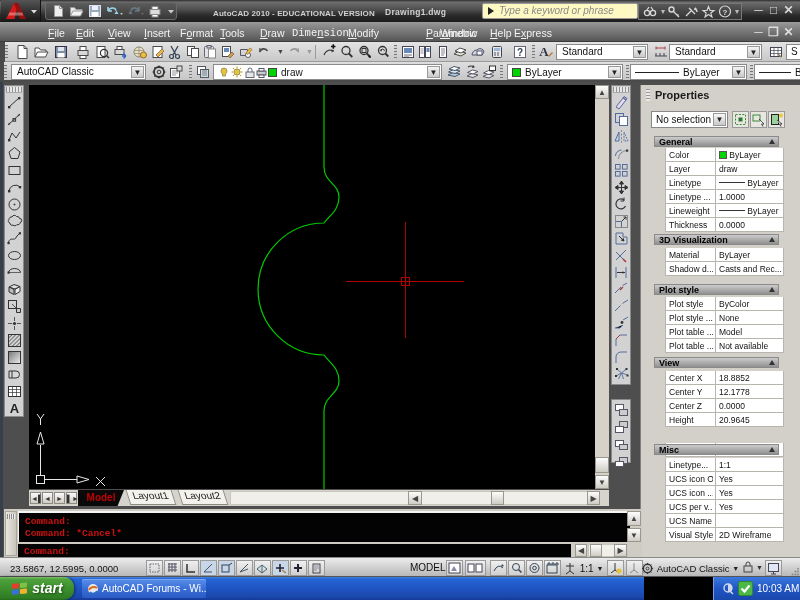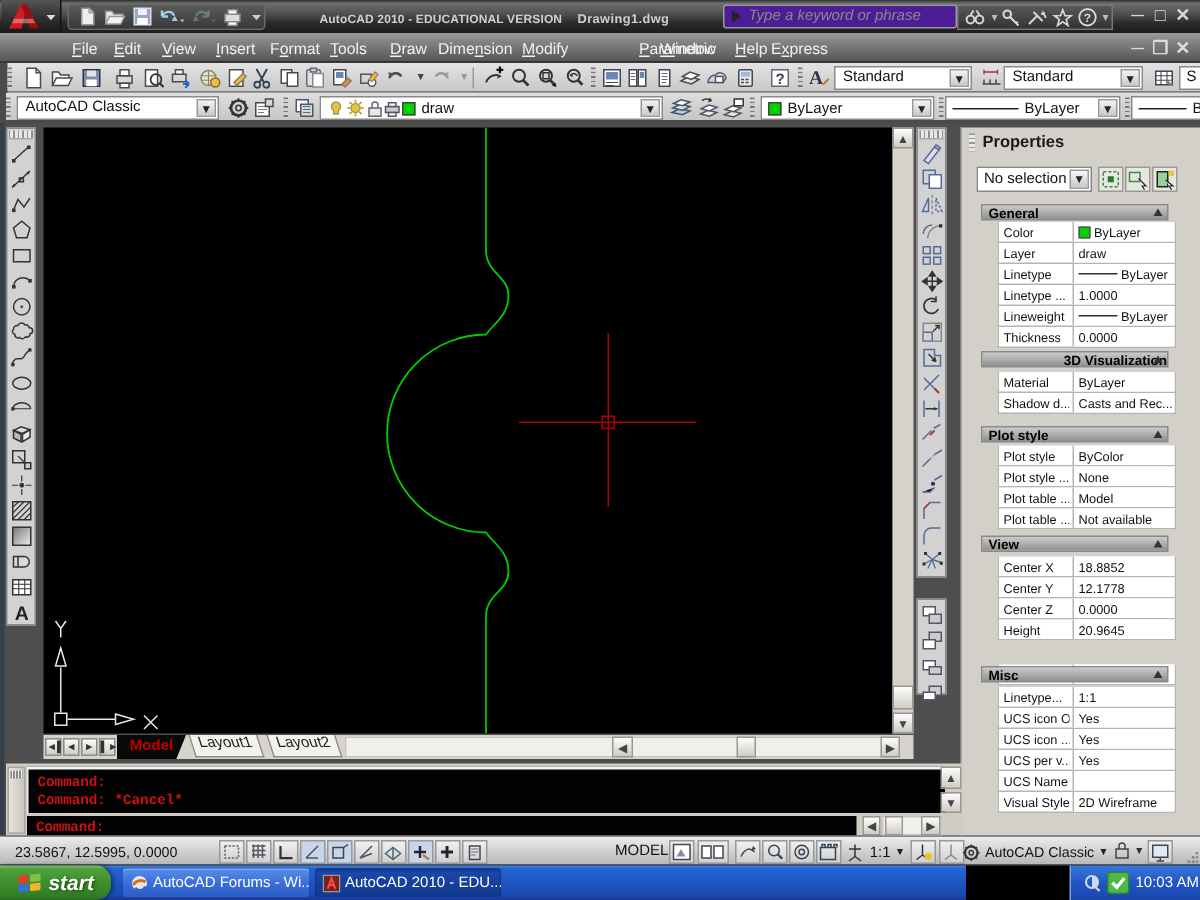--- a/index.html
+++ b/index.html
@@ -11,21 +11,21 @@
 
 #titlebar { left:0; top:0; width:800px; height:22px;
   background:linear-gradient(180deg,#2e2e2e 0%,#6e6e6e 10%,#4c4c4c 45%,#2a2a2a 70%,#1d1d1d 100%); }
 #logo { left:1px; top:0; width:40px; height:22px;
   background:linear-gradient(180deg,#555 0%,#333 50%,#181818 100%);
   border-right:1px solid #111; }
 #qat { left:45px; top:2px; width:132px; height:18px; border:1px solid #6a6a6a;
   border-radius:3px; background:linear-gradient(180deg,#5c5c5c,#383838);
   display:flex; align-items:center; padding-left:6px; gap:4px; }
 #apptitle { left:213px; top:7px; width:250px; color:#d0d0d0; font-size:10px; font-weight:bold; white-space:nowrap; }
-#searchbox { left:482px; top:3px; width:156px; height:16px; background:#4c1d95;
+#searchbox { left:482px; top:3px; width:156px; height:16px; background:#fef9c3;
   border:1px solid #9a9a9a; border-radius:2px; color:#8a8a88;
   font-size:10px; font-style:italic; line-height:14px; padding-left:16px; }
 #sysicons { left:638px; top:3px; width:104px; height:17px; border:1px solid #777;
   background:linear-gradient(180deg,#585858,#333);
   display:flex; align-items:center; gap:2px; padding-left:3px; }
 .winbtn { width:13px; height:12px; color:#d8d8d8; font-size:12px; font-weight:bold;
   text-align:center; line-height:11px; }
 
 
 #menubar { left:0; top:22px; width:800px; height:20px;
@@ -201,21 +201,21 @@
 <div class="abs winbtn" style="left:782px;top:5px;">✕</div>
 
 <div class="abs" id="menubar">
   <span class="menuitem" style="left:48px;"><u>F</u>ile</span>
   <span class="menuitem" style="left:76px;"><u>E</u>dit</span>
   <span class="menuitem" style="left:108px;"><u>V</u>iew</span>
   <span class="menuitem" style="left:144px;text-align:center;"><u>I</u>nsert</span>
   <span class="menuitem" style="left:180px;">F<u>o</u>rmat</span>
   <span class="menuitem" style="left:220px;"><u>T</u>ools</span>
   <span class="menuitem" style="left:260px;"><u>D</u>raw</span>
-  <span class="menuitem" style="left:292px;">Dime<u>n</u>sion</span>
+  <span class="menuitem" style="left:292px;font-family:Liberation Mono, monospace;">Dime<u>n</u>sion</span>
   <span class="menuitem" style="left:348px;"><u>M</u>odify</span>
   <span class="menuitem" style="left:382px;margin-left:44px;"><u>P</u>arametric</span>
   <span class="menuitem" style="left:440px;"><u>W</u>indow</span>
   <span class="menuitem" style="left:490px;"><u>H</u>elp</span>
   <span class="menuitem" style="left:514px;">E<u>x</u>press</span>
 </div>
 <div class="abs winbtn" style="left:752px;top:27px;color:#ddd;">─</div>
 <div class="abs winbtn" style="left:767px;top:27px;color:#ddd;">❐</div>
 <div class="abs winbtn" style="left:782px;top:27px;color:#ddd;">✕</div>
 
@@ -870,21 +870,21 @@
         <span><span style="display:inline-block;width:26px;height:1px;background:#333;vertical-align:3px;"></span> ByLayer</span>
       </div>
     </div>
   <div class="prow" style="top:133px;height:14px;">
       <span class="lbl">Thickness</span>
       <div class="val">
         <span>0.0000</span>
       </div>
     </div>
 
-  <div class="sechdr" style="top:149px;text-align:right;">3D Visualization<div class="up"></div></div>
+  <div class="sechdr" style="top:149px;">3D Visualization<div class="up"></div></div>
   <div class="prow" style="top:163px;height:14px;">
       <span class="lbl">Material</span>
       <div class="val">
         <span>ByLayer</span>
       </div>
     </div>
   <div class="prow" style="top:177px;height:14px;">
       <span class="lbl">Shadow d...</span>
       <div class="val">
         <span>Casts and Rec...</span>
@@ -1177,26 +1177,20 @@
           <rect x="9" y="9" width="7" height="5" rx="1" fill="#f0b32f"></rect>
         </g>
       </svg> start</div>
   <div class="task" style="left:82px;background:linear-gradient(180deg,#5a8ee8 0%,#3a6fd8 50%,#2c5bc4 100%);box-shadow:inset 0 1px 0 #7aa6f0;">
     <svg width="12" height="12" style="vertical-align:-2px;margin:0 3px 0 5px;">
         <circle cx="6" cy="6" r="5" fill="#e8e8e8"></circle>
         <path d="M2,7 a5,4 0 0 1 8,-2" fill="none" stroke="#d86a1a" stroke-width="2"></path>
         <path d="M3,9 a4,4 0 0 0 7,-1" fill="none" stroke="#2a6ac8" stroke-width="2"></path>
       </svg>AutoCAD Forums - Wi...
   </div>
-  <div class="task" style="left:210px;background:linear-gradient(180deg,#1c4aae 0%,#16409c 50%,#123a90 100%);box-shadow:inset 0 1px 2px #0d2d70;">
-    <svg width="12" height="12" style="vertical-align:-2px;margin:0 3px 0 5px;">
-        <rect x="0.5" y="0.5" width="11" height="11" fill="#7a2222" stroke="#999"></rect>
-        <path d="M3.5,9.5 L6,2.5 L8.5,9.5 M4.5,7 h3" stroke="#ff4a3a" stroke-width="1.4" fill="none"></path>
-      </svg>AutoCAD 2010 - EDU...
-  </div>
   <div id="tray">
     <svg width="13" height="13" style="position:absolute;left:8px;top:5px;">
         <circle cx="6" cy="6" r="4" fill="none" stroke="#cfd8ea" stroke-width="1.4"></circle>
         <path d="M6,2 a4,4 0 0 1 0,8" fill="#cfd8ea"></path>
         <path d="M8,9 l3,3" stroke="#cfd8ea" stroke-width="1.5"></path>
       </svg>
     <svg width="15" height="15" style="position:absolute;left:24px;top:4px;">
         <rect x="0.5" y="0.5" width="14" height="14" rx="2" fill="#4db848" stroke="#2d8a2a"></rect>
         <path d="M3.5,7.5 l3,3 5,-6" stroke="#fff" stroke-width="2.2" fill="none"></path>
       </svg>

